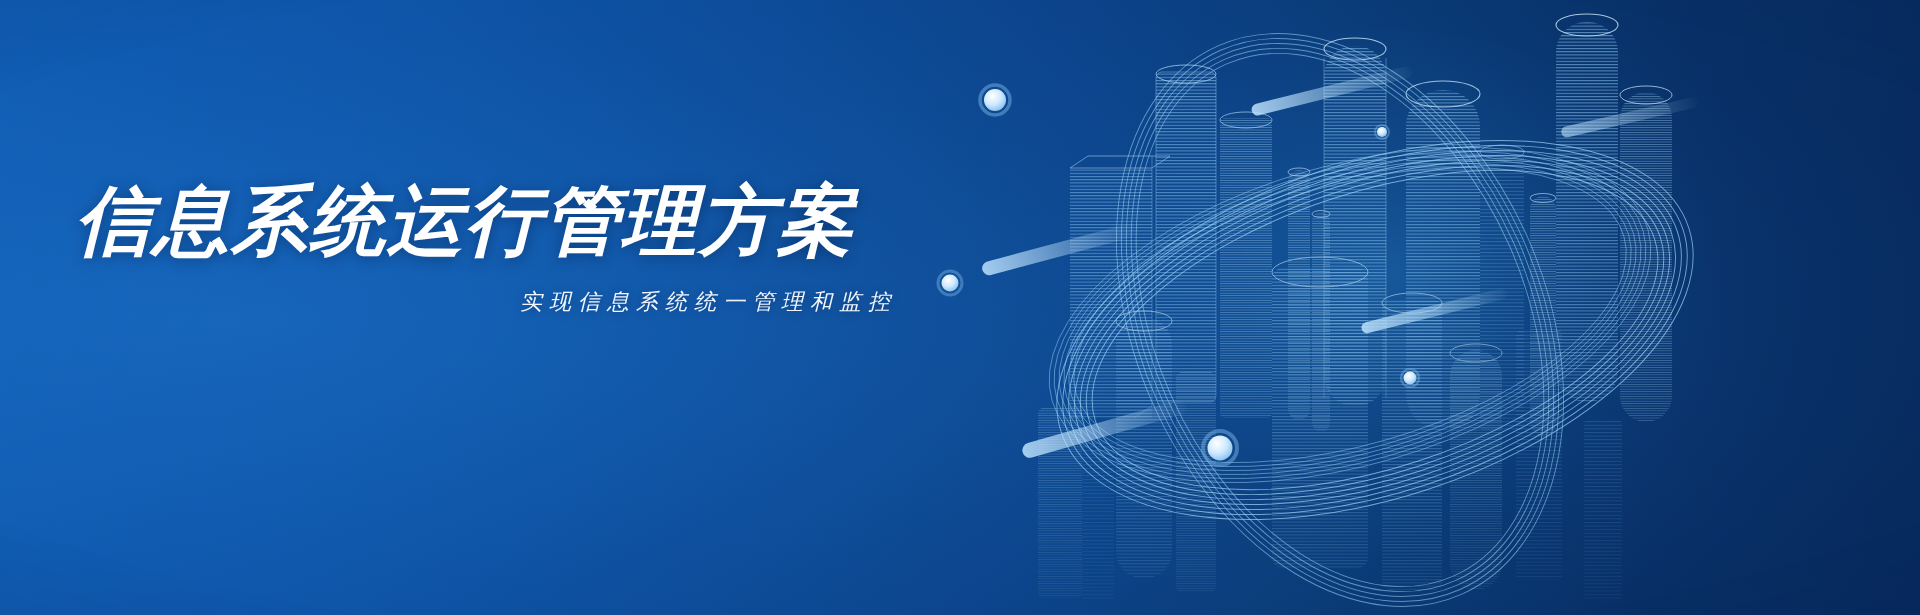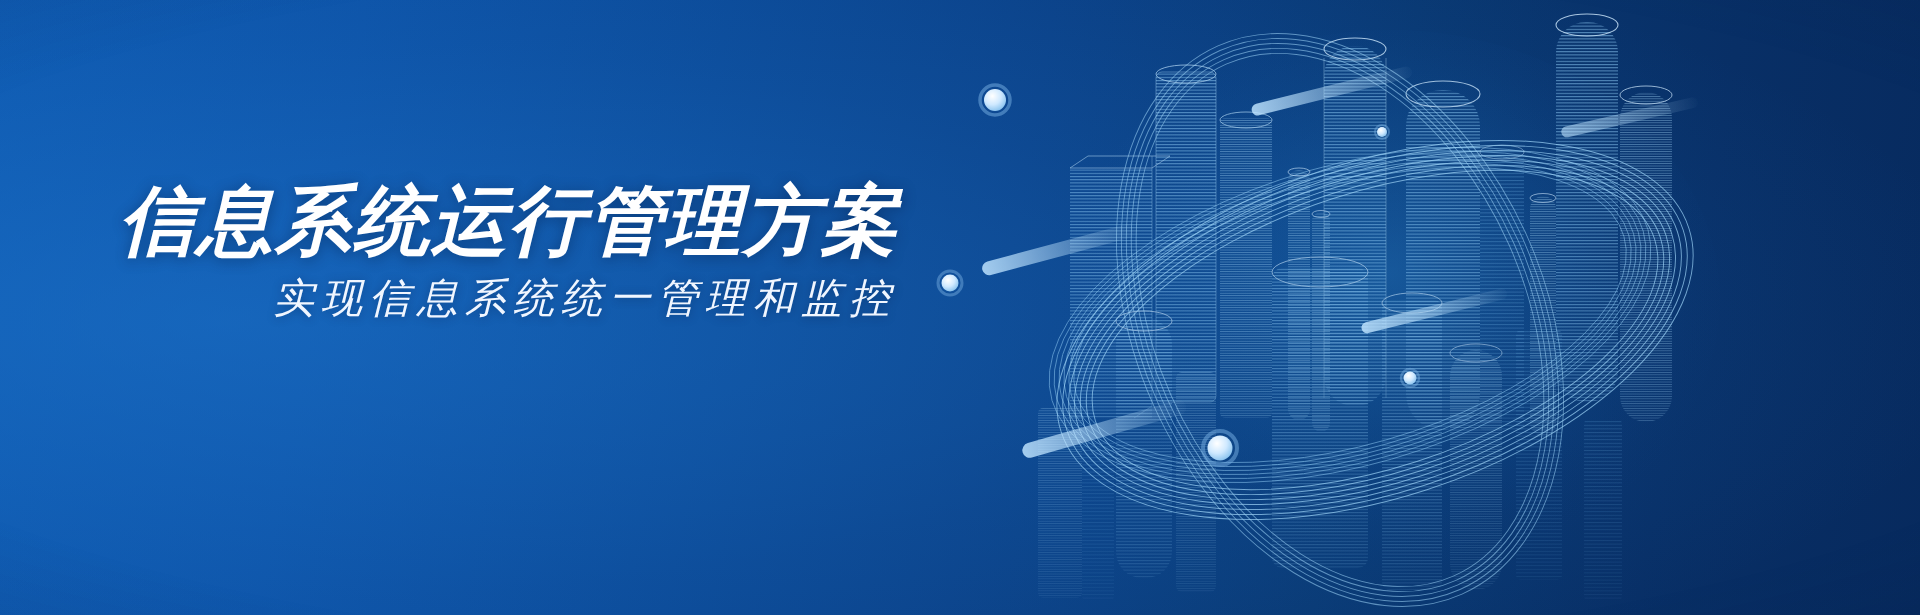--- a/index.html
+++ b/index.html
@@ -34,27 +34,26 @@
   }
   .title{
     font-size:76px;
     line-height:1.12;
     font-weight:bold;
     font-style:italic;
     color:#ffffff;
     letter-spacing:2px;
     white-space:nowrap;
     text-shadow:0 2px 14px rgba(3,26,66,0.45);
-    margin-left:44px;
   }
   .subtitle{
-    margin-top:8px;
+    margin-top:24px;
     text-align:right;
     padding-right:18px;
-    font-size:41px;
+    font-size:22px;
     font-style:italic;
     font-weight:300;
     color:#f0f6ff;
     letter-spacing:7px;
     white-space:nowrap;
     text-shadow:0 1px 10px rgba(3,26,66,0.40);
   }
 
   
   .artwork{

